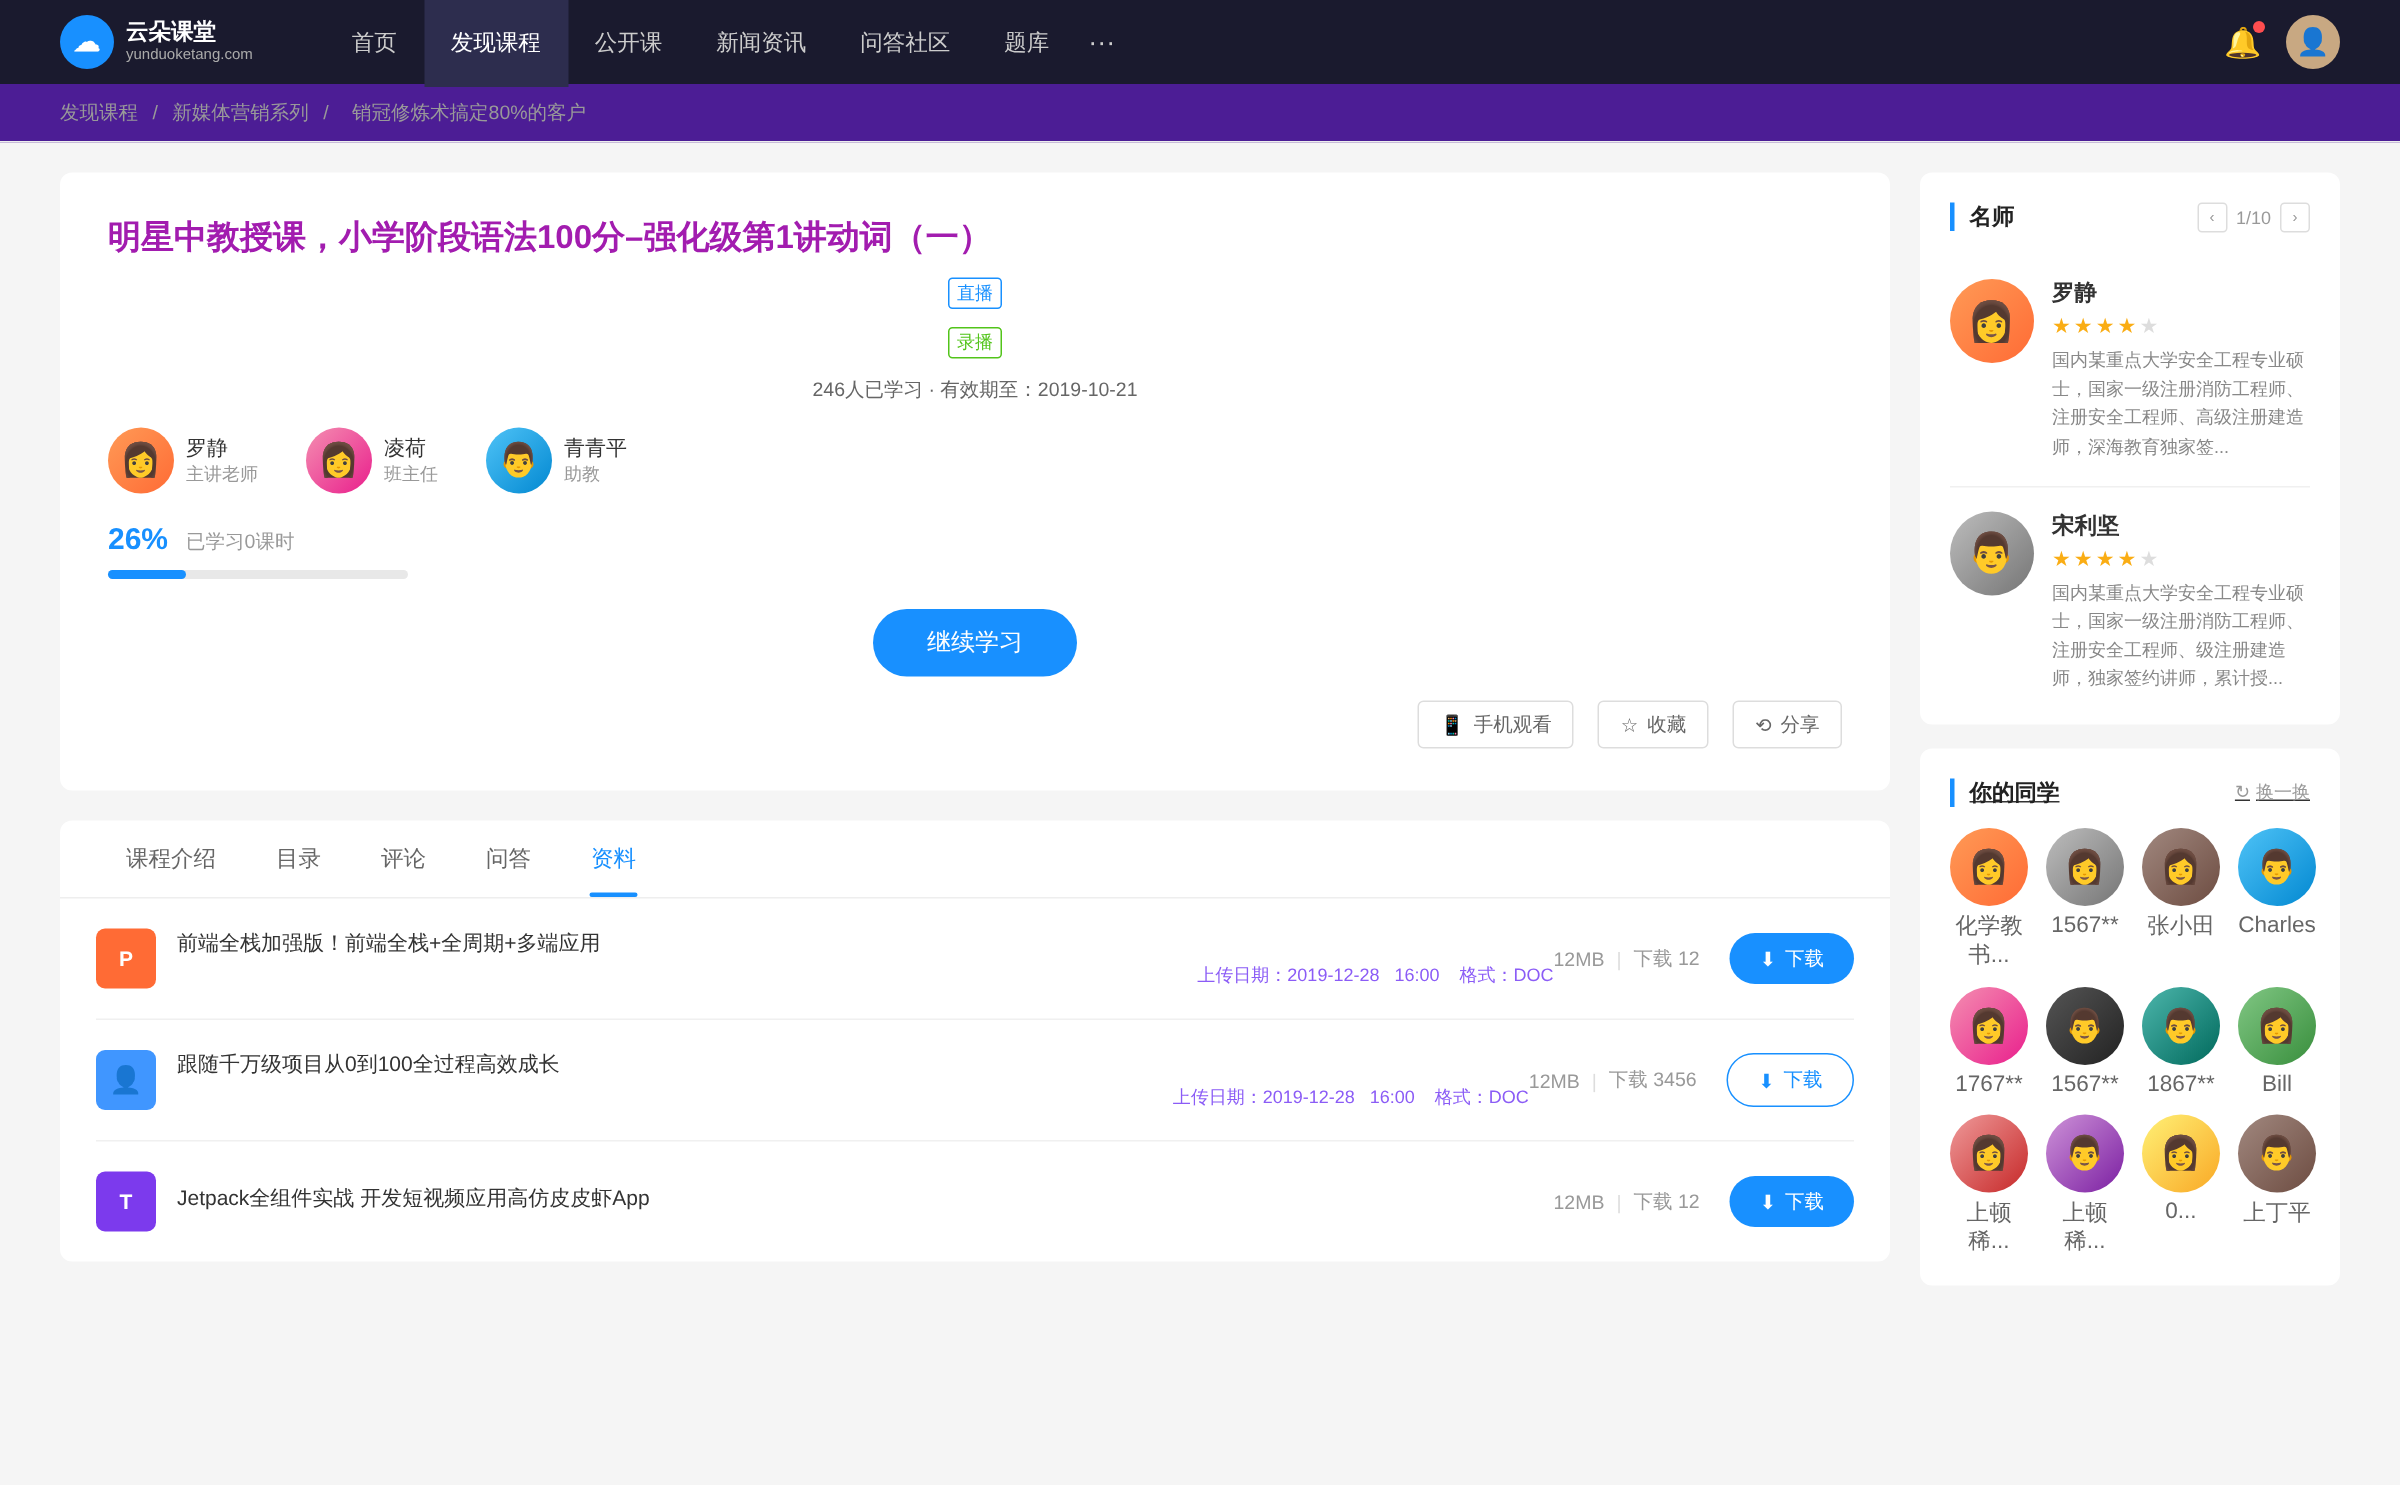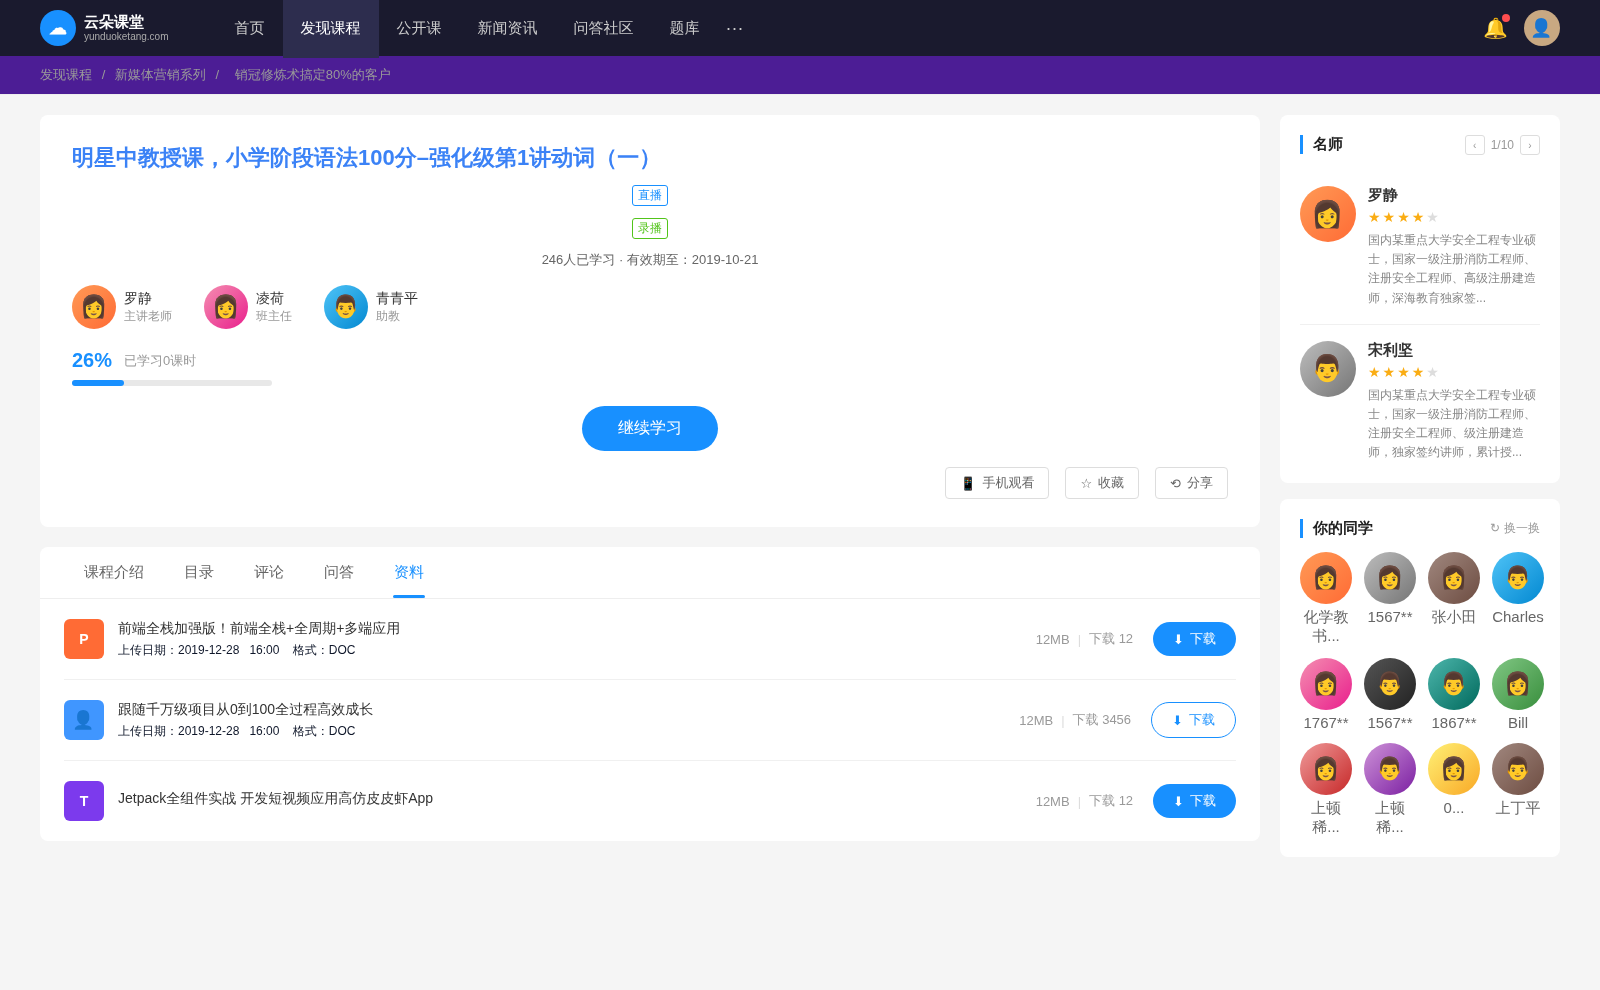--- a/index.html
+++ b/index.html
@@ -26,21 +26,21 @@
     .breadcrumb span { margin: 0 6px; }
 
     
     .main-layout { display: flex; gap: 20px; padding: 20px 40px; max-width: 1600px; }
 
     
     .left-content { flex: 1; }
 
     
     .course-card { background: white; border-radius: 8px; padding: 28px 32px; margin-bottom: 20px; }
-    .course-title { font-size: 22px; font-weight: bold; color: #3b82f6; margin-bottom: 12px; }
+    .course-title { font-size: 22px; font-weight: bold; color: #a21caf; margin-bottom: 12px; }
     .course-meta { display: flex; align-items: center; gap: 12px; margin-bottom: 16px; font-size: 13px; color: #666; flex-direction: column; }
     .tag { border: 1px solid; border-radius: 3px; padding: 1px 5px; font-size: 12px; }
     .tag-live { color: #1890ff; border-color: #1890ff; }
     .tag-rec { color: #52c41a; border-color: #52c41a; }
     .teachers { display: flex; gap: 32px; margin-bottom: 20px; }
     .teacher-item { display: flex; align-items: center; gap: 8px; }
     .teacher-avatar { width: 44px; height: 44px; border-radius: 50%; background: #ddd; overflow: hidden; }
     .teacher-info .name { font-size: 14px; font-weight: 500; color: #333; }
     .teacher-info .role { font-size: 12px; color: #999; }
 
@@ -68,21 +68,21 @@
     
     .file-list { padding: 0 24px; }
     .file-item { display: flex; align-items: center; padding: 20px 0; border-bottom: 1px solid #f0f0f0; }
     .file-item:last-child { border-bottom: none; }
     .file-icon { width: 40px; height: 40px; border-radius: 6px; display: flex; align-items: center; justify-content: center; color: white; font-weight: bold; font-size: 14px; margin-right: 14px; flex-shrink: 0; }
     .file-icon-p { background: #ff6b35; }
     .file-icon-person { background: #4096ff; }
     .file-icon-t { background: #7c3aed; }
     .file-info { flex: 1; }
     .file-name { font-size: 14px; color: #333; font-weight: 500; margin-bottom: 4px; }
-    .file-meta { font-size: 12px; color: #0f172a; }
+    .file-meta { font-size: 12px; color: #8b5cf6; text-align: right; }
     .file-size-info { display: flex; align-items: center; gap: 8px; color: #999; font-size: 13px; margin-right: 20px; white-space: nowrap; }
     .file-size-divider { color: #ddd; }
     .btn-download { border: 1px solid #1890ff; color: #1890ff; background: white; border-radius: 20px; padding: 8px 20px; cursor: pointer; font-size: 13px; display: flex; align-items: center; gap: 6px; }
     .btn-download-filled { background: #1890ff; color: white; border: none; border-radius: 20px; padding: 8px 20px; cursor: pointer; font-size: 13px; display: flex; align-items: center; gap: 6px; }
 
     
     .right-sidebar { width: 280px; flex-shrink: 0; }
 
     
     .sidebar-card { background: white; border-radius: 8px; padding: 20px; margin-bottom: 16px; }
@@ -94,21 +94,21 @@
     .teacher-entry:last-child { margin-bottom: 0; }
     .teacher-entry-avatar { width: 56px; height: 56px; border-radius: 50%; background: #ddd; flex-shrink: 0; overflow: hidden; }
     .teacher-entry-info .t-name { font-size: 15px; font-weight: bold; color: #333; margin-bottom: 4px; }
     .stars { display: flex; gap: 2px; margin-bottom: 6px; }
     .star { color: #faad14; font-size: 14px; }
     .star-empty { color: #ddd; font-size: 14px; }
     .teacher-desc { font-size: 12px; color: #888; line-height: 1.6; }
     .teacher-separator { border: none; border-top: 1px solid #f0f0f0; margin: 16px 0; }
 
     
-    .classmates-header { display: flex; justify-content: space-between; align-items: center; margin-bottom: 14px; }
+    .classmates-header { display: flex; justify-content: space-between; align-items: center; margin-bottom: 14px; text-decoration: underline; }
     .classmate-title { font-size: 15px; font-weight: bold; color: #222; border-left: 3px solid #1890ff; padding-left: 10px; }
     .refresh-btn { color: #999; font-size: 12px; cursor: pointer; display: flex; align-items: center; gap: 4px; }
     .classmates-grid { display: grid; grid-template-columns: repeat(4, 1fr); gap: 12px; }
     .classmate-item { display: flex; flex-direction: column; align-items: center; gap: 4px; }
     .classmate-avatar { width: 52px; height: 52px; border-radius: 50%; background: #ddd; overflow: hidden; }
     .classmate-name { font-size: 15px; color: #666; text-align: center; }
 
     
     .av-orange { background: linear-gradient(135deg, #ff9a56, #ff6b35); }
     .av-blue { background: linear-gradient(135deg, #4fc3f7, #0288d1); }

